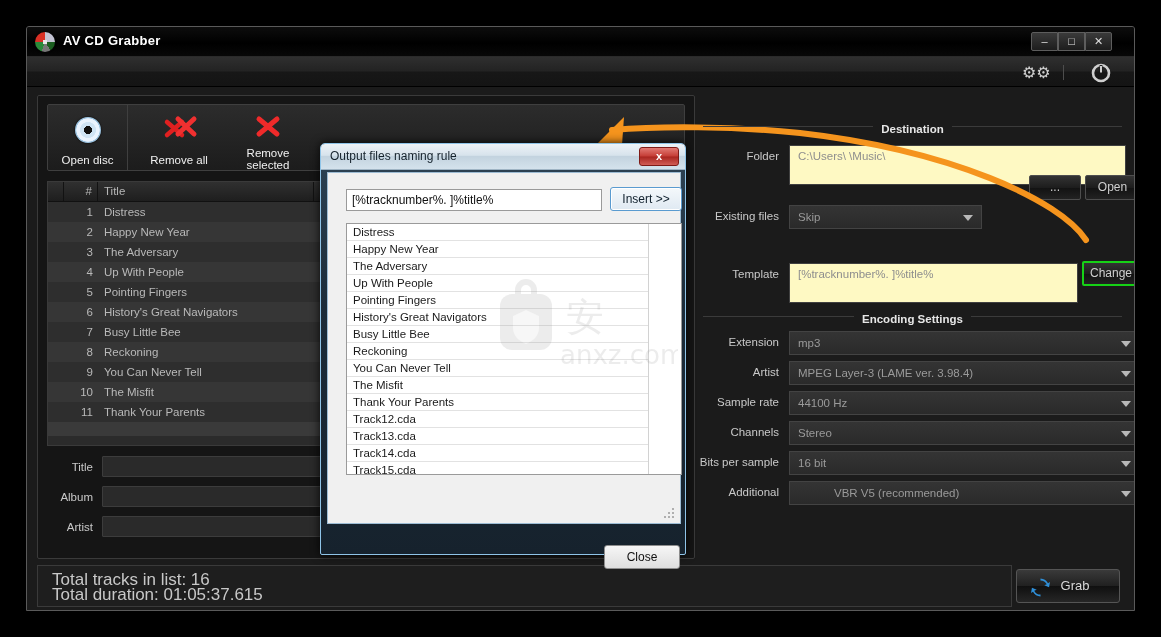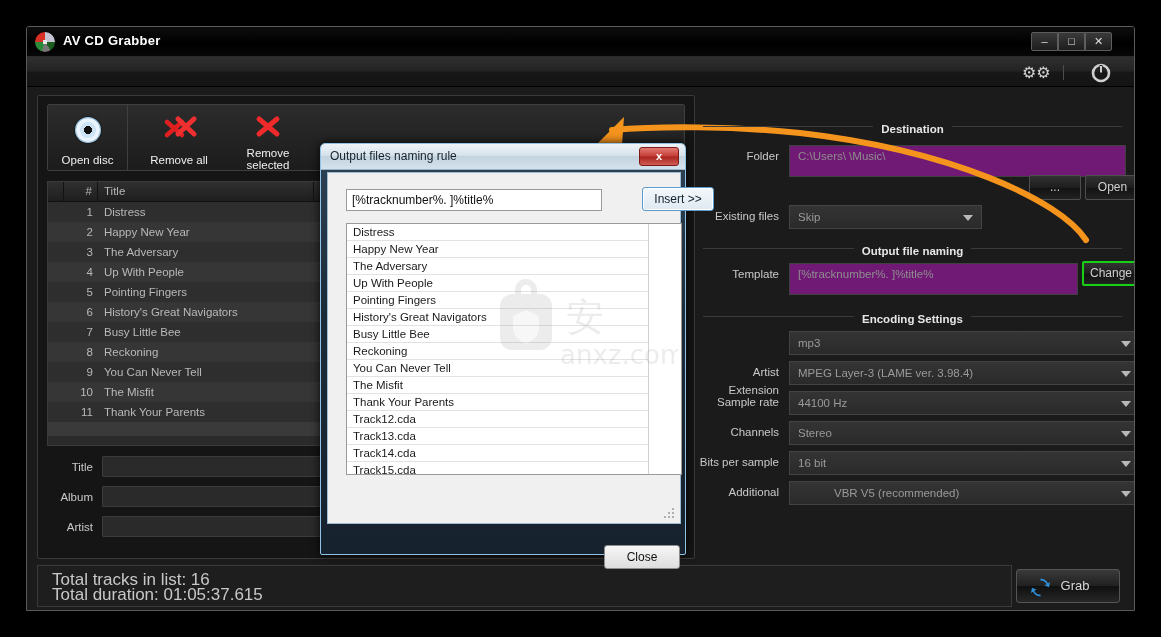--- a/index.html
+++ b/index.html
@@ -213,22 +213,22 @@
   .section-head .sline {
     position: absolute; left: 4px; right: 4px; top: 7px;
     border-top: 1px solid #3b3b3b; z-index: 1;
   }
   .frow { position: absolute; height: 23px; }
   .flabel {
     position: absolute; right: 0; width: 100px;
     text-align: right; color: #c9c9c9; font-size: 11.5px; line-height: 23px;
   }
   .finput {
-    position: absolute; height: 32px;
-    background: #701a75; border: 1px solid #404040;
+    position: absolute; height: 40px;
+    background: #fef9c3; border: 1px solid #404040;
     color: #8e8e8e; font-size: 11.5px; line-height: 20px;
     padding-left: 8px; overflow: hidden; white-space: nowrap;
   }
   .fselect {
     position: absolute; height: 24px;
     background: linear-gradient(to bottom, #343434, #2a2a2a);
     border: 1px solid #434343;
     color: #9a9a9a; font-size: 11.5px; line-height: 22px;
     padding-left: 8px;
   }
@@ -300,21 +300,21 @@
     font-size: 12px; color: #111;
     line-height: 20px; padding-left: 5px;
   }
   #insert-button {
     position: absolute; left: 282px; top: 14px;
     width: 72px; height: 24px;
     background: linear-gradient(to bottom, #f4f8fb, #dfe9f2);
     border: 1px solid #5a9bd0; border-radius: 3px;
     box-shadow: inset 0 0 0 1px #fff;
     font-size: 12px; color: #11212e;
-    line-height: 22px; text-align: center; cursor: default; margin-left: 32px;
+    line-height: 22px; text-align: center; cursor: default;
   }
   #names-list {
     position: absolute; left: 18px; top: 50px;
     width: 336px; height: 252px;
     background: #fff; border: 1px solid #9a9a9a;
     overflow: hidden;
   }
   #names-col {
     position: absolute; left: 0; top: 0;
     width: 302px; height: 100%;
@@ -529,35 +529,32 @@
     <div class="dkbtn" style="top:80px; left:330px; width:52px;">...</div>
     <div class="dkbtn" style="top:80px; left:386px; width:55px;">Open</div>
     <div class="frow" style="top:110px; left:0; width:427px;">
       <div class="flabel" style="left:0; width:80px;">Existing files</div>
       <div class="fselect" style="left:90px; width:193px;">
         <span>Skip</span>
         <span class="arrow"></span>
       </div>
     </div>
 
-    <div class="section-head" style="top:146px">
-      <div class="sline"></div><span class="stxt">Output file naming</span>
-    </div>
     <div class="frow" style="top:168px; left:0; width:427px;">
       <div class="flabel" style="left:0; width:80px;">Template</div>
       <div class="finput" style="left:90px; width:289px;">[%tracknumber%. ]%title%</div>
     </div>
     <div class="dkbtn" id="change-button" style="top:166px; left:383px; width:58px;">Change</div>
 
     <div class="section-head" style="top:214px">
       <div class="sline"></div><span class="stxt">Encoding Settings</span>
     </div>
     <div id="encoding-rows">
         <div class="frow" style="top: 236px; left: 0px; width: 427px;">
-          <div class="flabel" style="left:0; width:80px;margin-top:48px;">Extension</div>
+          <div class="flabel" style="left:0; width:80px;">Extension</div>
           <div class="fselect" style="left:90px; width:351px;"><span>mp3</span><span class="arrow"></span></div>
         </div>
         <div class="frow" style="top: 266px; left: 0px; width: 427px;">
           <div class="flabel" style="left:0; width:80px;">Artist</div>
           <div class="fselect" style="left:90px; width:351px;"><span>MPEG Layer-3 (LAME ver. 3.98.4)</span><span class="arrow"></span></div>
         </div>
         <div class="frow" style="top: 296px; left: 0px; width: 427px;">
           <div class="flabel" style="left:0; width:80px;">Sample rate</div>
           <div class="fselect" style="left:90px; width:351px;"><span>44100 Hz</span><span class="arrow"></span></div>
         </div>

